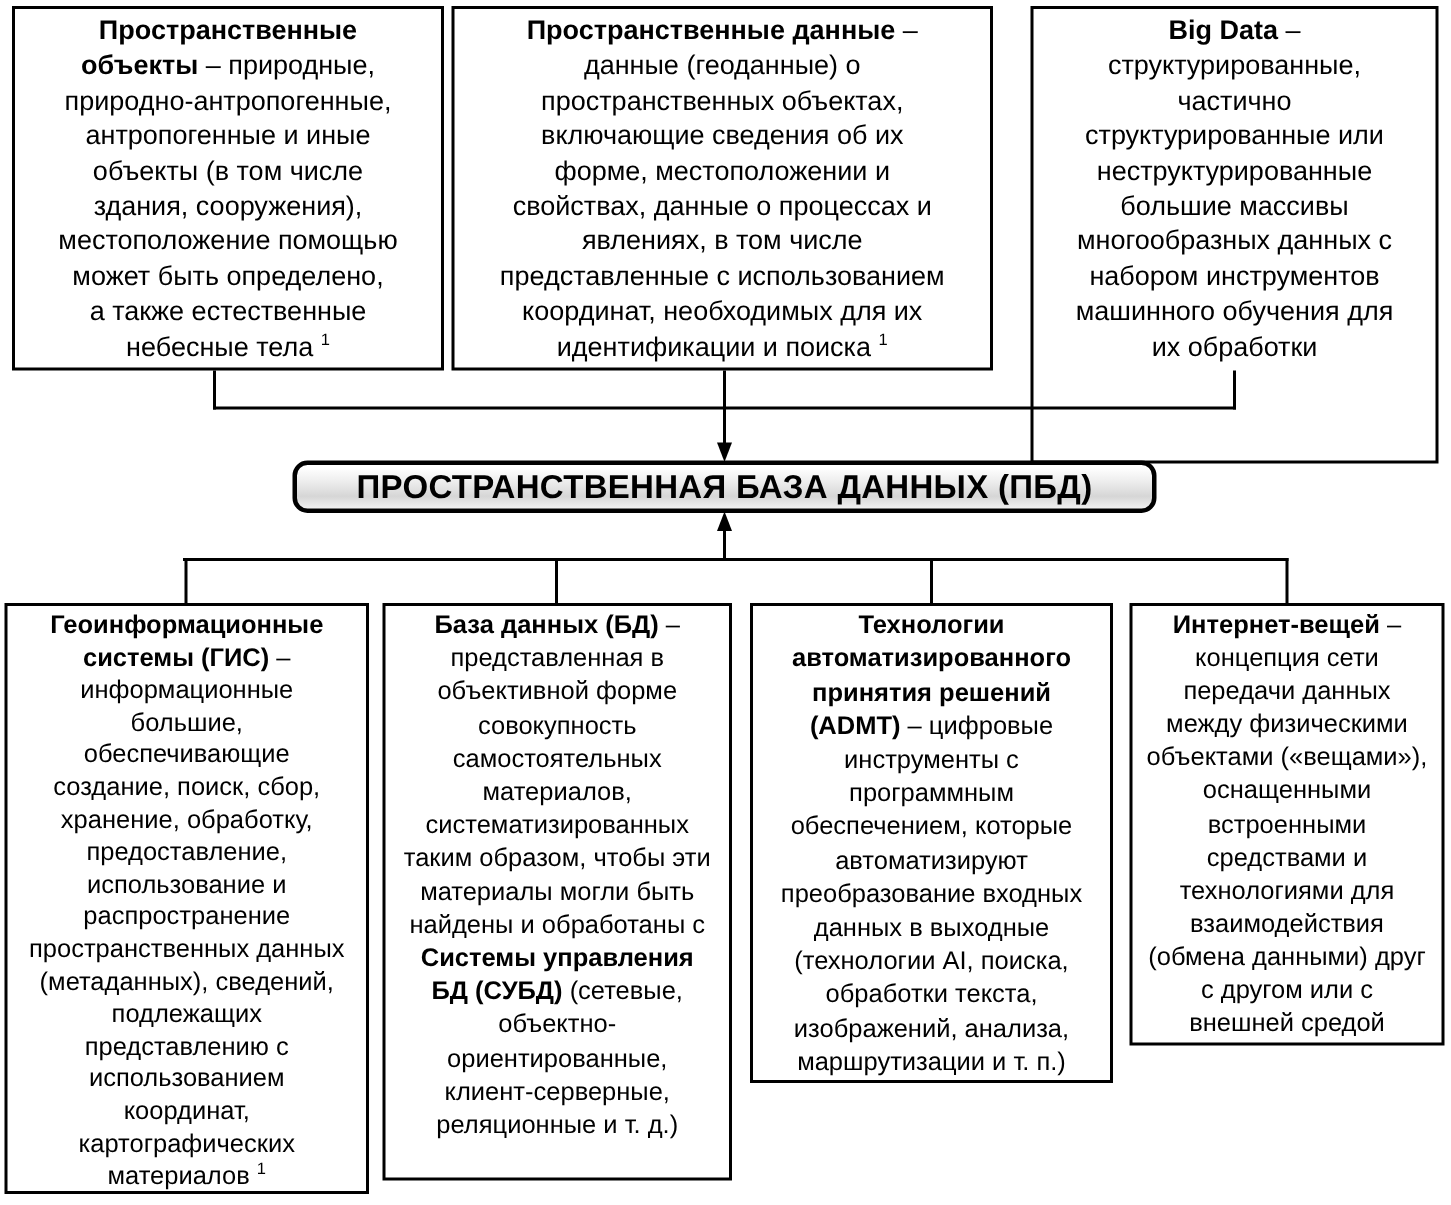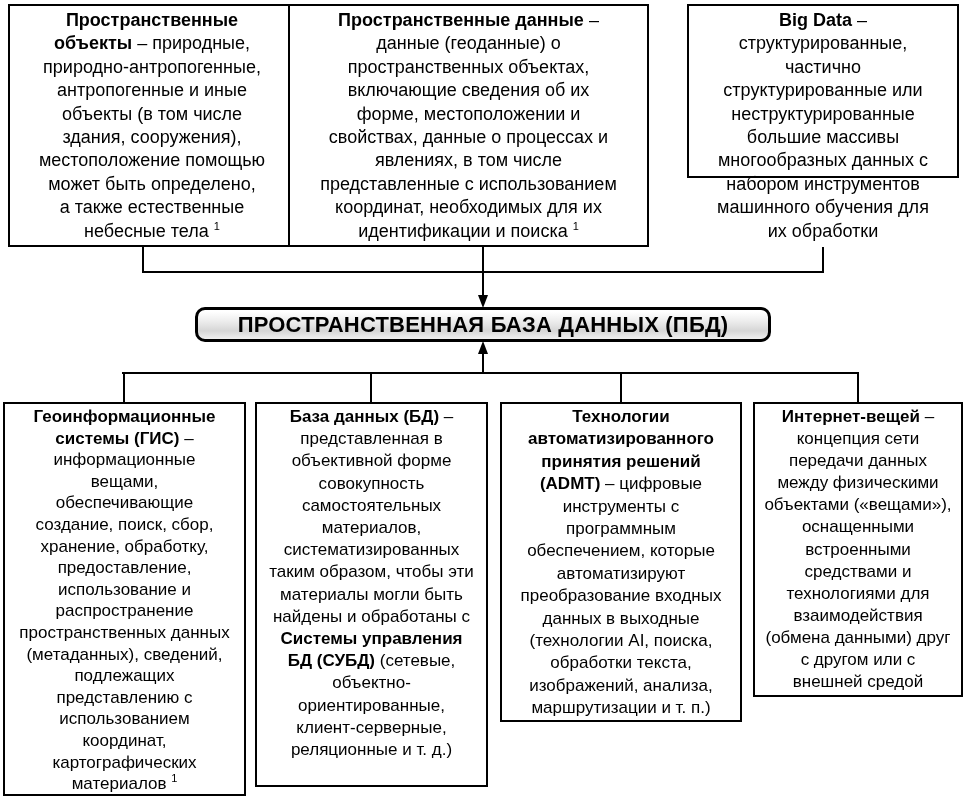--- a/index.html
+++ b/index.html
@@ -44,33 +44,33 @@
       <div class="tline"><b>объекты</b><span> – природные,</span></div>
       <div class="tline"><span>природно-антропогенные,</span></div>
       <div class="tline"><span>антропогенные и иные</span></div>
       <div class="tline"><span>объекты (в том числе</span></div>
       <div class="tline"><span>здания, сооружения),</span></div>
       <div class="tline"><span>местоположение помощью</span></div>
       <div class="tline"><span>может быть определено,</span></div>
       <div class="tline"><span>а также естественные</span></div>
       <div class="tline"><span>небесные тела </span><sup>1</sup></div>
     </div>
-  <div class="box box-top" style="left:288px;top:4px;width:361px;height:243px;">
+  <div class="box box-top" style="left:301px;top:4px;width:361px;height:243px;">
       <div class="tline"><b>Пространственные данные</b><span> –</span></div>
       <div class="tline"><span>данные (геоданные) о</span></div>
       <div class="tline"><span>пространственных объектах,</span></div>
       <div class="tline"><span>включающие сведения об их</span></div>
       <div class="tline"><span>форме, местоположении и</span></div>
       <div class="tline"><span>свойствах, данные о процессах и</span></div>
       <div class="tline"><span>явлениях, в том числе</span></div>
       <div class="tline"><span>представленные с использованием</span></div>
       <div class="tline"><span>координат, необходимых для их</span></div>
       <div class="tline"><span>идентификации и поиска </span><sup>1</sup></div>
     </div>
-  <div class="box box-top" style="left:687px;top:4px;width:272px;height:174px;">
+  <div class="box box-top" style="left:687px;top:4px;width:272px;height:305px;">
       <div class="tline"><b>Big Data</b><span> –</span></div>
       <div class="tline"><span>структурированные,</span></div>
       <div class="tline"><span>частично</span></div>
       <div class="tline"><span>структурированные или</span></div>
       <div class="tline"><span>неструктурированные</span></div>
       <div class="tline"><span>большие массивы</span></div>
       <div class="tline"><span>многообразных данных с</span></div>
       <div class="tline"><span>набором инструментов</span></div>
       <div class="tline"><span>машинного обучения для</span></div>
       <div class="tline"><span>их обработки</span></div>
@@ -91,21 +91,21 @@
   <div class="line" style="left:122px;top:372px;width:737px;height:2px;"></div>
   <div class="line" style="left:123px;top:372px;width:2px;height:30px;"></div>
   <div class="line" style="left:370px;top:372px;width:2px;height:30px;"></div>
   <div class="line" style="left:620px;top:372px;width:2px;height:30px;"></div>
   <div class="line" style="left:857px;top:372px;width:2px;height:30px;"></div>
 
   <div class="box box-bottom" style="left:3px;top:402px;width:243px;height:394px;--lh:21.6px;">
       <div class="tline"><b>Геоинформационные</b></div>
       <div class="tline"><b>системы (ГИС)</b><span> –</span></div>
       <div class="tline"><span>информационные</span></div>
-      <div class="tline"><span>вещами,</span></div>
+      <div class="tline"><span>большие,</span></div>
       <div class="tline"><span>обеспечивающие</span></div>
       <div class="tline"><span>создание, поиск, сбор,</span></div>
       <div class="tline"><span>хранение, обработку,</span></div>
       <div class="tline"><span>предоставление,</span></div>
       <div class="tline"><span>использование и</span></div>
       <div class="tline"><span>распространение</span></div>
       <div class="tline"><span>пространственных данных</span></div>
       <div class="tline"><span>(метаданных), сведений,</span></div>
       <div class="tline"><span>подлежащих</span></div>
       <div class="tline"><span>представлению с</span></div>

